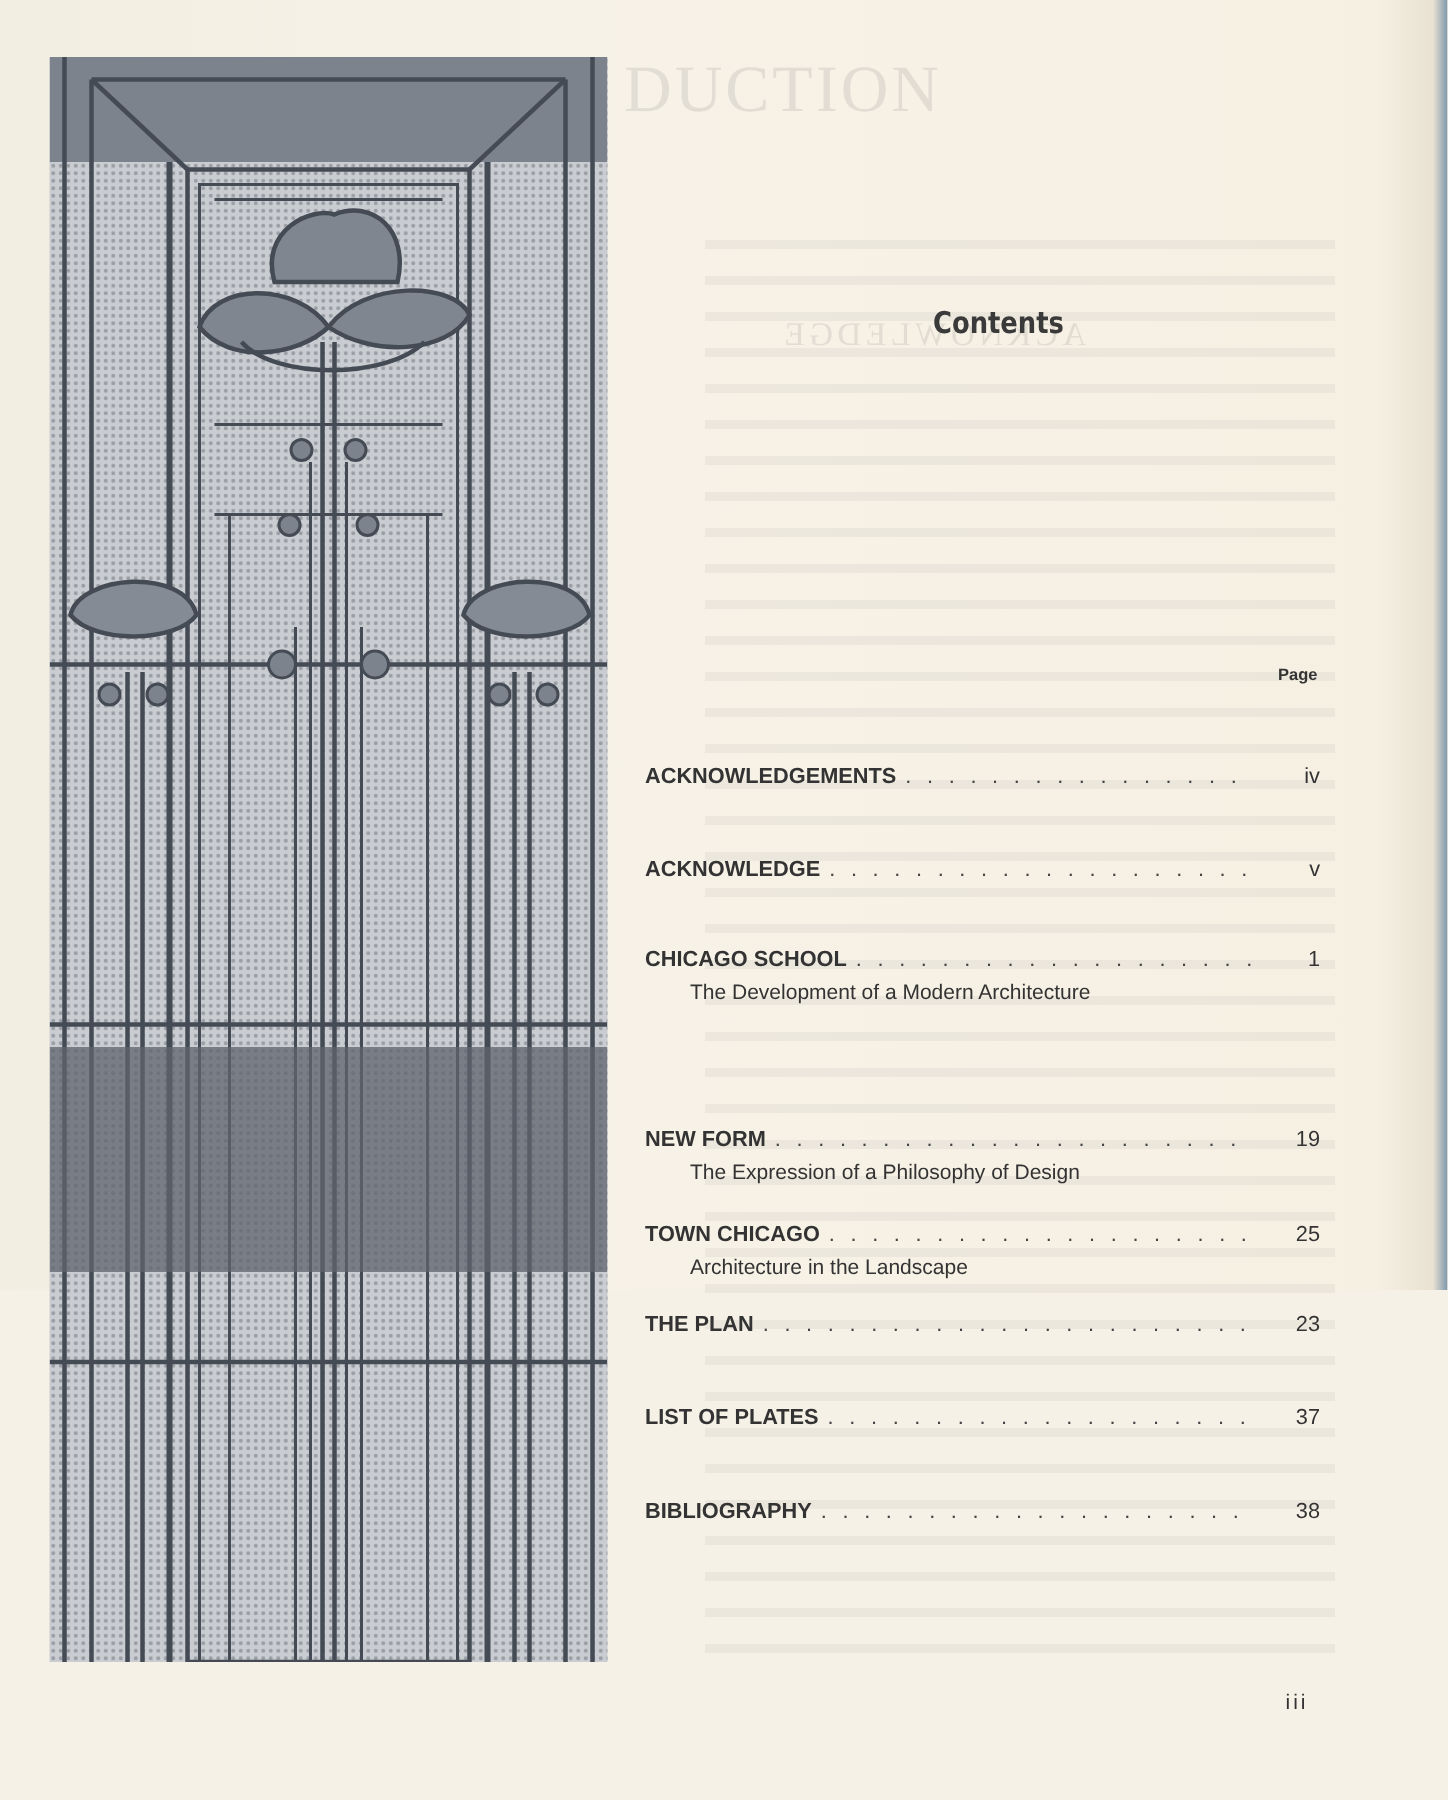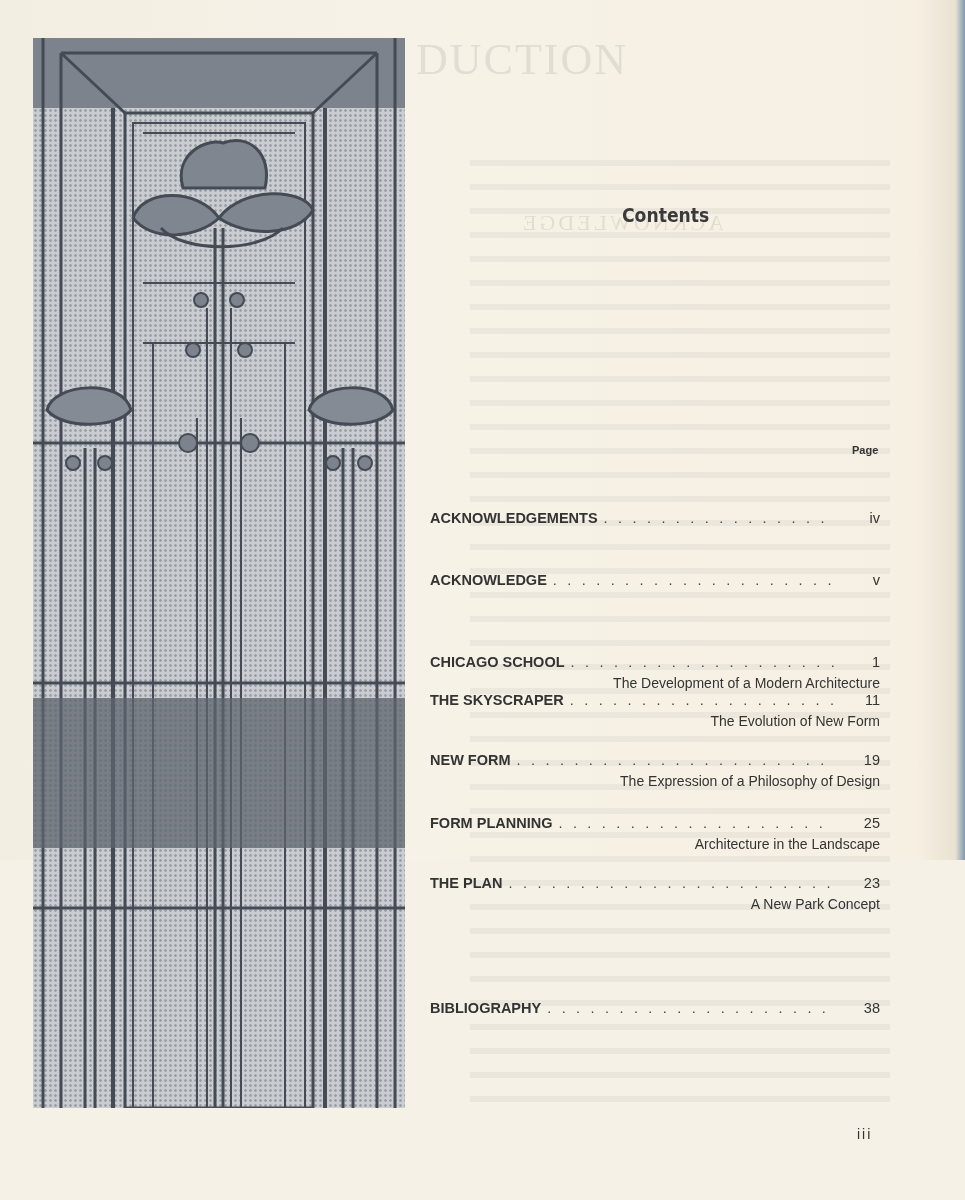--- a/index.html
+++ b/index.html
@@ -44,21 +44,21 @@
   }
   .page-col {
     position: absolute; left: 852px; top: 444px; font-size: 11px; font-weight: bold; color: #333;
   }
   .toc-entry { position: absolute; left: 430px; width: 450px; }
   .toc-line { display: flex; align-items: flex-end; font-size: 14.5px; }
   .toc-title { font-weight: bold; color: #333; white-space: nowrap; }
   .toc-dots { flex: 1; overflow: hidden; white-space: nowrap; margin: 0 6px; color: #444; letter-spacing: 3.2px; }
   .toc-dots::after { content: ". . . . . . . . . . . . . . . . . . . . . . . . . . . . . . . . . . . . . . . . . . . . . . . . . . ."; }
   .toc-page { width: 40px; text-align: right; color: #333; font-size: 14.5px; }
-  .toc-sub { font-size: 14px; color: #333; margin-left: 30px; margin-top: 5px; text-align: right; }
+  .toc-sub { font-size: 14px; color: #333; margin-left: 30px; margin-top: 5px; }
   .folio { position: absolute; left: 857px; top: 1126px; font-size: 14px; letter-spacing: 2px; color: #333; }
 </style>
 </head>
 <body>
 
 <div class="page">
 
   <div class="bleed bleed-title">DUCTION</div>
   <div class="bleed bleed-ack">ACKNOWLEDGE</div>
   <div class="bleed-lines"></div>
@@ -145,65 +145,63 @@
   </div>
 
   <div class="toc-entry" style="top:572px">
     <div class="toc-line">
       <span class="toc-title">ACKNOWLEDGE</span>
       <span class="toc-dots"></span>
       <span class="toc-page">v</span>
     </div>
   </div>
 
-  <div class="toc-entry" style="top:654px">
+  <div class="toc-entry" style="top:632px">
     <div class="toc-line">
       <span class="toc-title">CHICAGO SCHOOL</span>
       <span class="toc-dots"></span>
       <span class="toc-page">1</span>
     </div>
     <div class="toc-sub">The Development of a Modern Architecture</div>
   </div>
 
-  <div class="toc-entry" style="top:692px">
-    <div class="toc-line">
-      <span class="toc-title">THE SKYSCRAPER</span>
-      <span class="toc-dots"></span>
-      <span class="toc-page">11</span>
-    </div>
-    <div class="toc-sub">The Evolution of New Form</div>
-  </div>
 
   <div class="toc-entry" style="top:752px">
     <div class="toc-line">
       <span class="toc-title">NEW FORM</span>
       <span class="toc-dots"></span>
       <span class="toc-page">19</span>
     </div>
     <div class="toc-sub">The Expression of a Philosophy of Design</div>
   </div>
 
   <div class="toc-entry" style="top:815px">
     <div class="toc-line">
-      <span class="toc-title">FORM PLANNING</span>
+      <span class="toc-title">TOWN CHICAGO</span>
       <span class="toc-dots"></span>
       <span class="toc-page">25</span>
     </div>
     <div class="toc-sub">Architecture in the Landscape</div>
   </div>
 
   <div class="toc-entry" style="top:875px">
     <div class="toc-line">
       <span class="toc-title">THE PLAN</span>
       <span class="toc-dots"></span>
       <span class="toc-page">23</span>
     </div>
-    <div class="toc-sub">A New Park Concept</div>
-  </div>
-
+  </div>
+
+  <div class="toc-entry" style="top:937px">
+    <div class="toc-line">
+      <span class="toc-title">LIST OF PLATES</span>
+      <span class="toc-dots"></span>
+      <span class="toc-page">37</span>
+    </div>
+  </div>
 
   <div class="toc-entry" style="top:1000px">
     <div class="toc-line">
       <span class="toc-title">BIBLIOGRAPHY</span>
       <span class="toc-dots"></span>
       <span class="toc-page">38</span>
     </div>
   </div>
 
   <div class="folio">iii</div>

